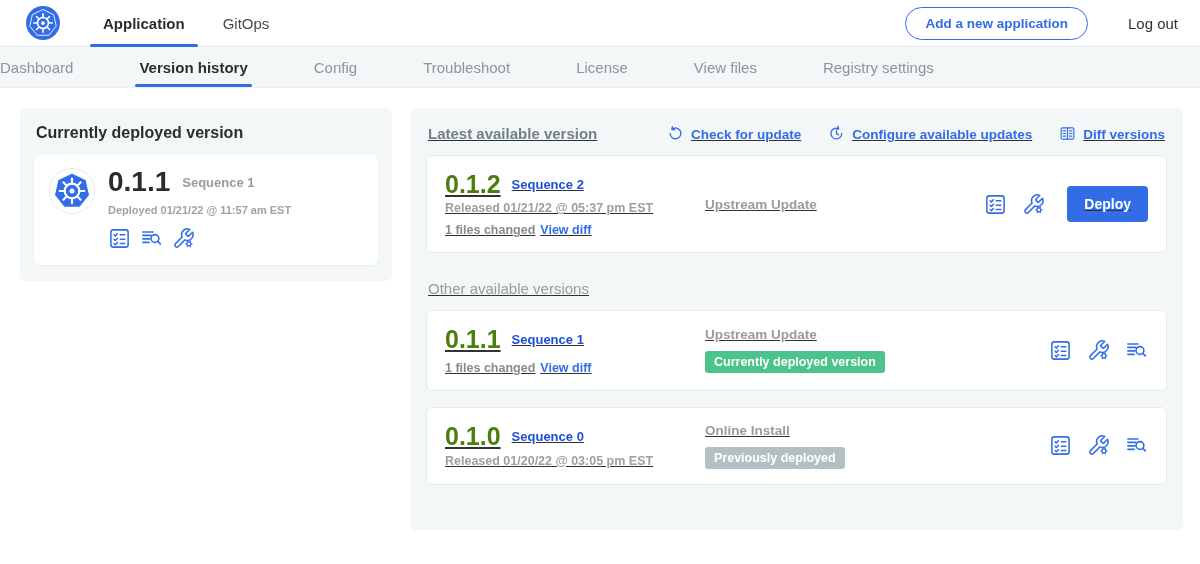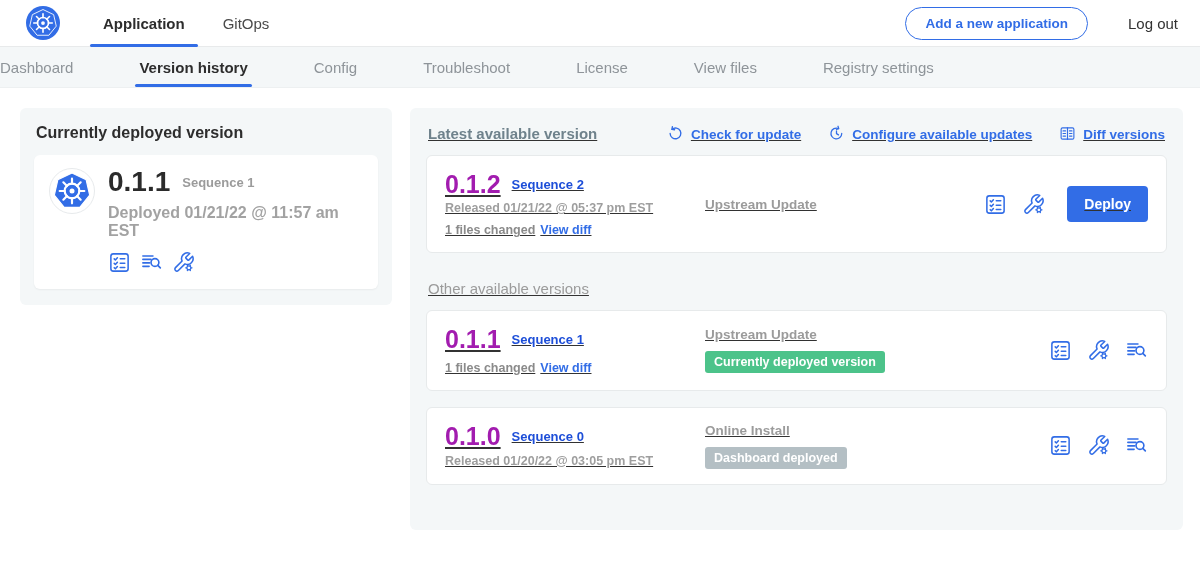--- a/index.html
+++ b/index.html
@@ -74,21 +74,21 @@
   }
   .app-logo{
     width:46px; height:46px; border-radius:50%;
     background:#fff; border:1px solid #e7eaec;
     display:flex; align-items:center; justify-content:center; flex:0 0 auto;
   }
   .app-logo svg{ width:40px; height:40px; display:block; }
   .dep-verrow{ display:flex; align-items:center; gap:12px; }
   .dep-version{ font-size:28px; font-weight:800; color:#2b2b2b; line-height:1; }
   .dep-sequence{ font-size:13px; color:#9b9b9b; font-weight:600; }
-  .dep-date{ font-size:16px; color:#a2a2a2; font-weight:600; margin-top:8px; }
+  .dep-date{ font-size:11px; color:#a2a2a2; font-weight:600; margin-top:8px; }
   .icon-row{ display:flex; align-items:center; gap:9px; margin-top:11px; }
   .icon-btn{ width:23px; height:23px; cursor:pointer; display:inline-flex; }
   .icon-btn svg{ width:100%; height:100%; display:block; }
 
   
   .right-panel{ flex:1 1 auto; padding:14px 16px 16px; min-height:422px;text-decoration:underline; }
   .right-head{ display:flex; align-items:center; margin:3px 2px 13px; }
   .right-title{ font-size:15px; color:#6f828c; font-weight:600; }
   .head-actions{ margin-left:auto; display:flex; gap:27px; }
   .head-action{
@@ -97,21 +97,21 @@
   }
   .head-action .ha-icon{ width:17px; height:17px; display:inline-flex; }
   .head-action .ha-icon svg{ width:100%; height:100%; }
 
   .vcard{
     background:#fff; border:1px solid #e7eaeb; border-radius:6px;
     padding:15px 18px; display:flex; align-items:center;
   }
   .v-left{ width:260px; flex:0 0 auto; }
   .v-verrow{ display:flex; align-items:center; gap:11px; }
-  .v-version{ font-size:25px; font-weight:800; color:#a21caf; line-height:1.05; }
+  .v-version{ font-size:25px; font-weight:800; color:#4d7c0f; line-height:1.05; }
   .v-sequence{ font-size:13px; color:#1d4ed8; font-weight:600; }
   .v-released{ font-size:12.5px; color:#9e9e9e; font-weight:600; margin-top:4px; }
   .v-files-row{ font-size:12.5px; color:#8a8a8a; font-weight:600; margin-top:8px; }
   .v-viewdiff{ color:var(--accent); font-weight:700; margin-left:5px; cursor:pointer; }
   .v-mid{ flex:1 1 auto; padding-right:10px; }
   .v-source{ font-size:13.5px; color:#9b9b9b; font-weight:700; }
   .v-badge{
     display:inline-block; margin-top:9px; color:#fff;
     font-size:12.5px; font-weight:700; padding:4px 9px; border-radius:3px;
   }
@@ -351,21 +351,21 @@
     <div class="v-left">
       <div class="v-verrow">
         <span class="v-version">0.1.0</span>
         <span class="v-sequence">Sequence 0</span>
       </div>
       <div class="v-released">Released 01/20/22 @ 03:05 pm EST</div>
 
     </div>
     <div class="v-mid">
       <div class="v-source">Online Install</div>
-      <span class="v-badge" style="background-color: rgb(180, 191, 196);">Dashboard deployed</span>
+      <span class="v-badge" style="background-color: rgb(180, 191, 196);">Previously deployed</span>
     </div>
     <div class="v-right">
       <span class="v-icons" style="display:inline-flex;gap:15px;align-items:center;">
               <span class="icon-btn">
                 <svg viewBox="0 0 24 24" fill="none" stroke="#326de6" stroke-width="1.6" stroke-linecap="round" stroke-linejoin="round">
                   <rect x="3" y="3" width="18" height="18" rx="2.5"></rect>
                   <path d="M6.5 8.2l1.2 1.2 2.1-2.4"></path>
                   <path d="M12.8 8h4.7"></path>
                   <path d="M6.5 12.9l1.2 1.2 2.1-2.4"></path>
                   <path d="M12.8 12.7h4.7"></path>

